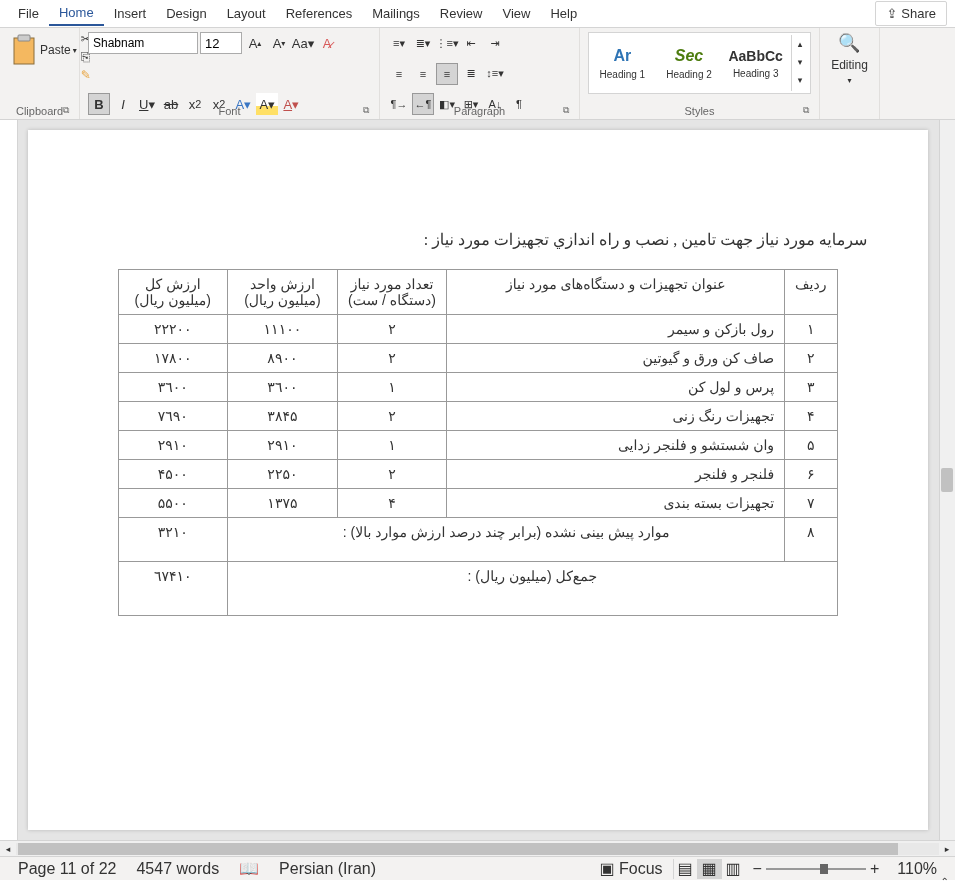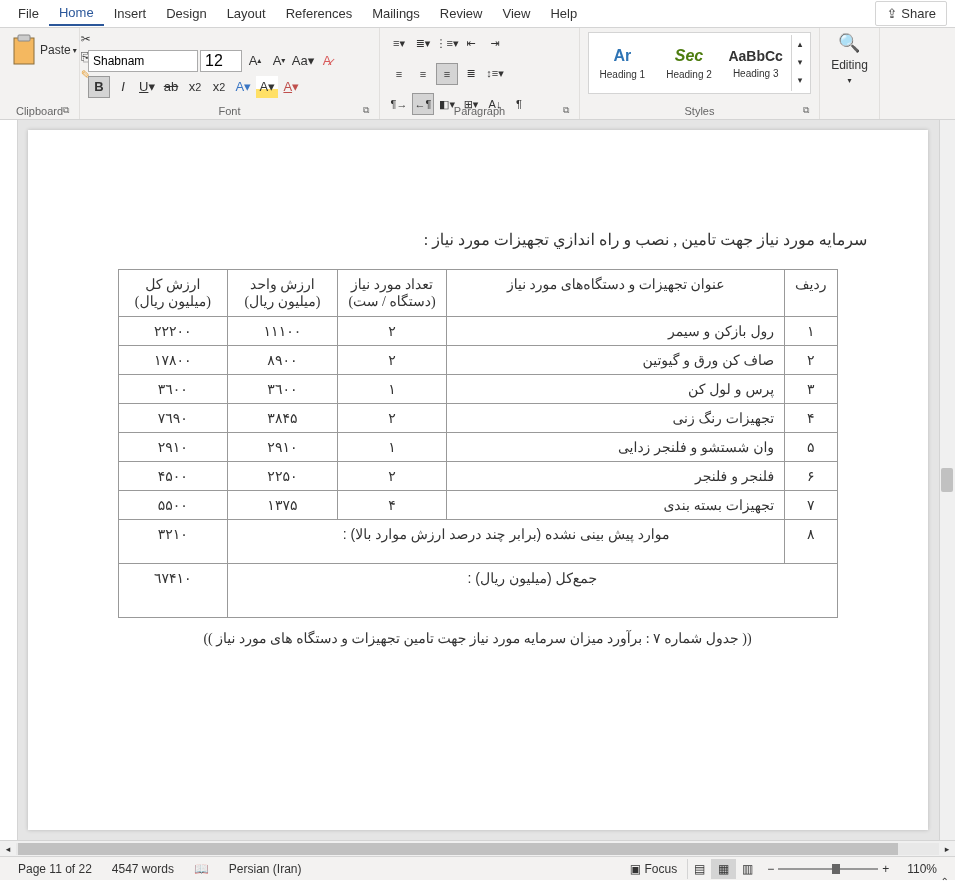--- a/index.html
+++ b/index.html
@@ -17,23 +17,23 @@
 .ribbon-group { border-right: 1px solid #e1dfdd; padding: 4px 8px; display: flex; flex-direction: column; justify-content: space-between; position: relative; }
 .ribbon-group-label { text-align: center; font-size: 11px; color: #666; position: absolute; bottom: 2px; left: 0; right: 0; }
 .ribbon-launcher { position: absolute; bottom: 2px; right: 4px; width: 12px; height: 12px; cursor: pointer; font-size: 9px; color: #666; }
 .ribbon-row { display: flex; align-items: center; gap: 2px; }
 
 .clipboard-group { width: 80px; }
 .paste-btn { display: flex; flex-direction: row; align-items: center; gap: 2px; cursor: pointer; padding: 2px; }
 .paste-icon { width: 28px; height: 32px; }
 .clipboard-side { display: flex; flex-direction: column; gap: 4px; }
 
-.font-group { width: 300px; justify-content: center; }
+.font-group { width: 300px; }
 .font-name { width: 110px; height: 22px; border: 1px solid #ababab; font-size: 12px; padding: 0 4px; }
-.font-size { width: 42px; height: 22px; border: 1px solid #ababab; font-size: 16px; padding: 0 4px; text-align: left; }
+.font-size { width: 42px; height: 22px; border: 1px solid #ababab; font-size: 13px; padding: 0 4px; text-align: left; }
 .font-btn { width: 22px; height: 22px; display: flex; align-items: center; justify-content: center; cursor: pointer; font-size: 13px; }
 .font-btn.active { background: #d4d4d4; border: 1px solid #999; }
 
 .para-group { width: 200px; }
 .para-btn { width: 22px; height: 22px; display: flex; align-items: center; justify-content: center; cursor: pointer; font-size: 11px; }
 .para-btn.active { background: #d4d4d4; border: 1px solid #999; }
 
 .styles-group { width: 240px; }
 .style-gallery { display: flex; gap: 4px; border: 1px solid #d4d4d4; padding: 2px; background: #fff; }
 .style-item { width: 68px; height: 56px; border: 1px solid transparent; display: flex; flex-direction: column; align-items: center; justify-content: center; cursor: pointer; font-size: 11px; }
@@ -52,37 +52,37 @@
 
 .doc-container { position: relative; height: 720px; overflow: auto; background: #e5e5e5; }
 .ruler-v { position: absolute; left: 0; top: 0; width: 18px; height: 100%; background: #fff; border-right: 1px solid #d4d4d4; }
 .scroll-v { position: absolute; right: 0; top: 0; width: 16px; height: 100%; background: #f0f0f0; border-left: 1px solid #d4d4d4; }
 .scroll-thumb-v { position: absolute; right: 2px; top: 348px; width: 12px; height: 24px; background: #c1c1c1; border-radius: 2px; }
 .page { margin: 10px auto; width: 900px; min-height: 700px; background: #fff; box-shadow: 0 0 4px rgba(0,0,0,0.2); padding: 100px 60px; direction: rtl; }
 
 .doc-title { font-size: 16px; text-align: right; margin-bottom: 20px; font-family: Tahoma; }
 .data-table { width: 720px; margin: 0 auto; border-collapse: collapse; font-family: Tahoma; font-size: 14px; }
 .data-table th, .data-table td { border: 1px solid #999; padding: 6px 10px; text-align: center; vertical-align: top; }
-.data-table th { font-weight: normal; font-family: Liberation Serif, serif; }
+.data-table th { font-weight: normal; }
 .col-row { width: 50px; }
 .col-title { width: 340px; text-align: right; }
 .col-qty { width: 110px; }
 .col-unit { width: 110px; }
 .col-total { width: 110px; }
 .data-table td.title-cell { text-align: right; }
 .span-cell { text-align: right; }
 .caption { text-align: center; font-size: 14px; margin-top: 12px; font-family: Tahoma; }
 
 .scroll-h { height: 16px; background: #f0f0f0; border-top: 1px solid #d4d4d4; display: flex; align-items: center; }
 .scroll-h-arrow { width: 16px; text-align: center; font-size: 9px; cursor: pointer; }
 .scroll-h-track { flex: 1; height: 12px; background: #e8e8e8; position: relative; }
 .scroll-h-thumb { position: absolute; left: 2px; top: 0; width: 880px; height: 12px; background: #c1c1c1; }
 
 
-.statusbar { display: flex; align-items: center; height: 24px; border-top: 1px solid #d4d4d4; padding: 0 8px; font-size: 12px; background: #f3f2f1; }
+.statusbar { display: flex; align-items: center; height: 24px; border-top: 1px solid #d4d4d4; padding: 0 8px; font-size: 16px; background: #f3f2f1; }
 .status-item { padding: 0 10px; cursor: pointer; }
 .status-spacer { flex: 1; }
 .view-btn { width: 24px; height: 20px; display: flex; align-items: center; justify-content: center; cursor: pointer; border-left: 1px solid #d4d4d4; }
 .view-btn.active { background: #d4d4d4; }
 .zoom-slider { display: flex; align-items: center; gap: 4px; padding: 0 8px; }
 .slider-track { width: 100px; height: 2px; background: #999; position: relative; }
 .slider-thumb { position: absolute; left: 54px; top: -4px; width: 8px; height: 10px; background: #666; }
 
 svg { display: block; }
 </style>
@@ -295,21 +295,20 @@
             <td colspan="3" class="span-cell" style="height:44px">موارد پیش بینی نشده (برابر چند درصد ارزش موارد بالا) :</td>
             <td>٣٢١٠</td>
           </tr>
           <tr>
             <td colspan="4" class="span-cell" style="height:54px">جمع‌کل (میلیون ریال) :</td>
             <td>٦٧۴١٠</td>
           </tr>
         </tbody>
     </table>
 
-    <div class="caption">(( جدول شماره ٧ : برآورد میزان سرمایه مورد نیاز جهت تامین تجهیزات و دستگاه های مورد نیاز ))</div>
   </div>
 </div>
 
 <div class="scroll-h">
   <div class="scroll-h-arrow">◂</div>
   <div class="scroll-h-track">
     <div class="scroll-h-thumb"></div>
   </div>
   <div class="scroll-h-arrow">▸</div>
 </div>

